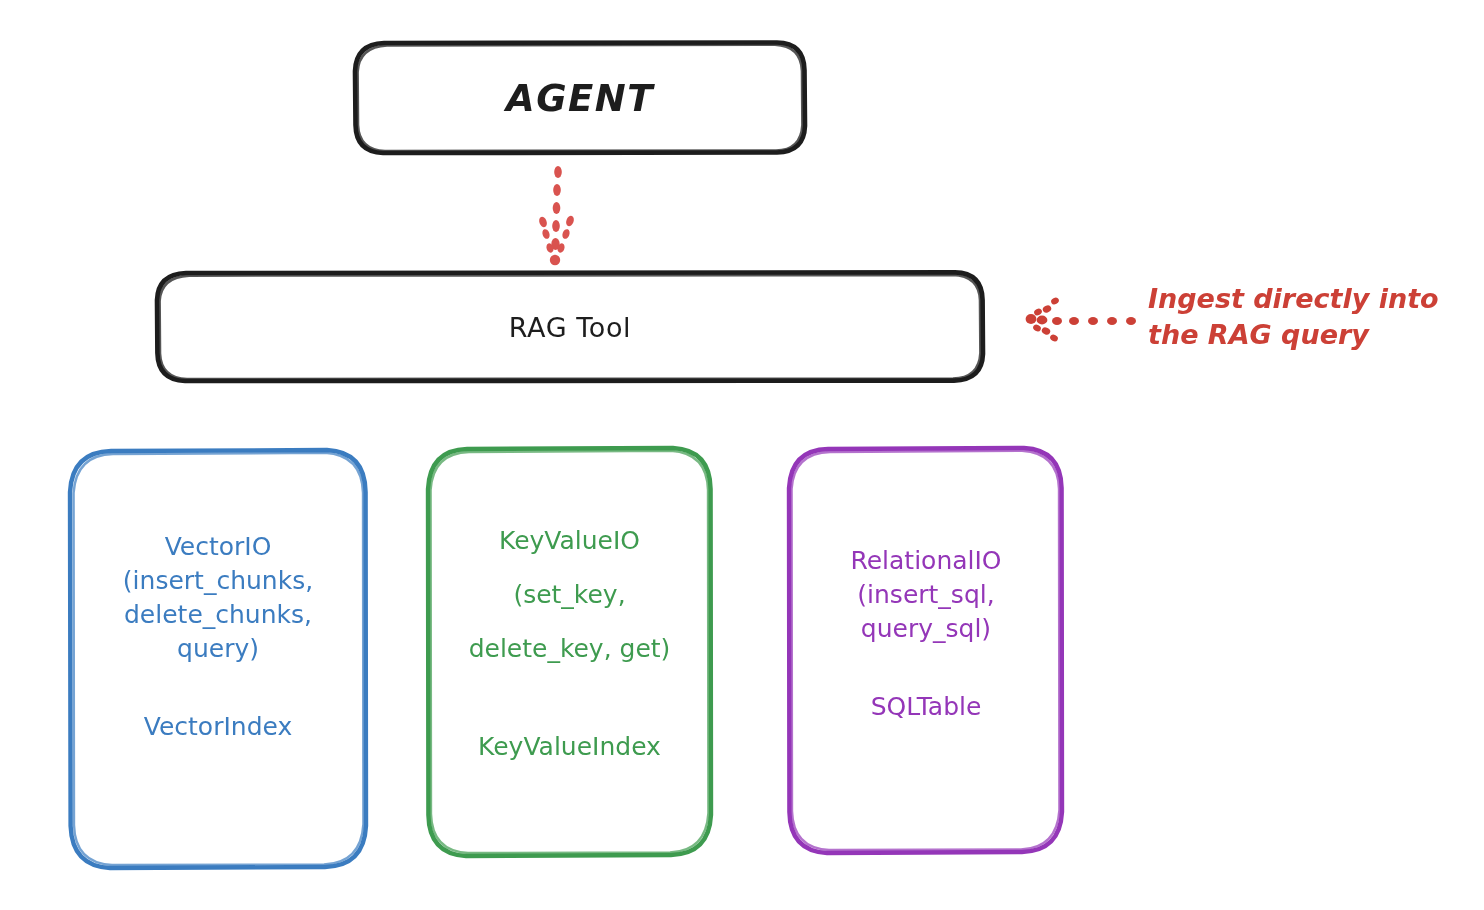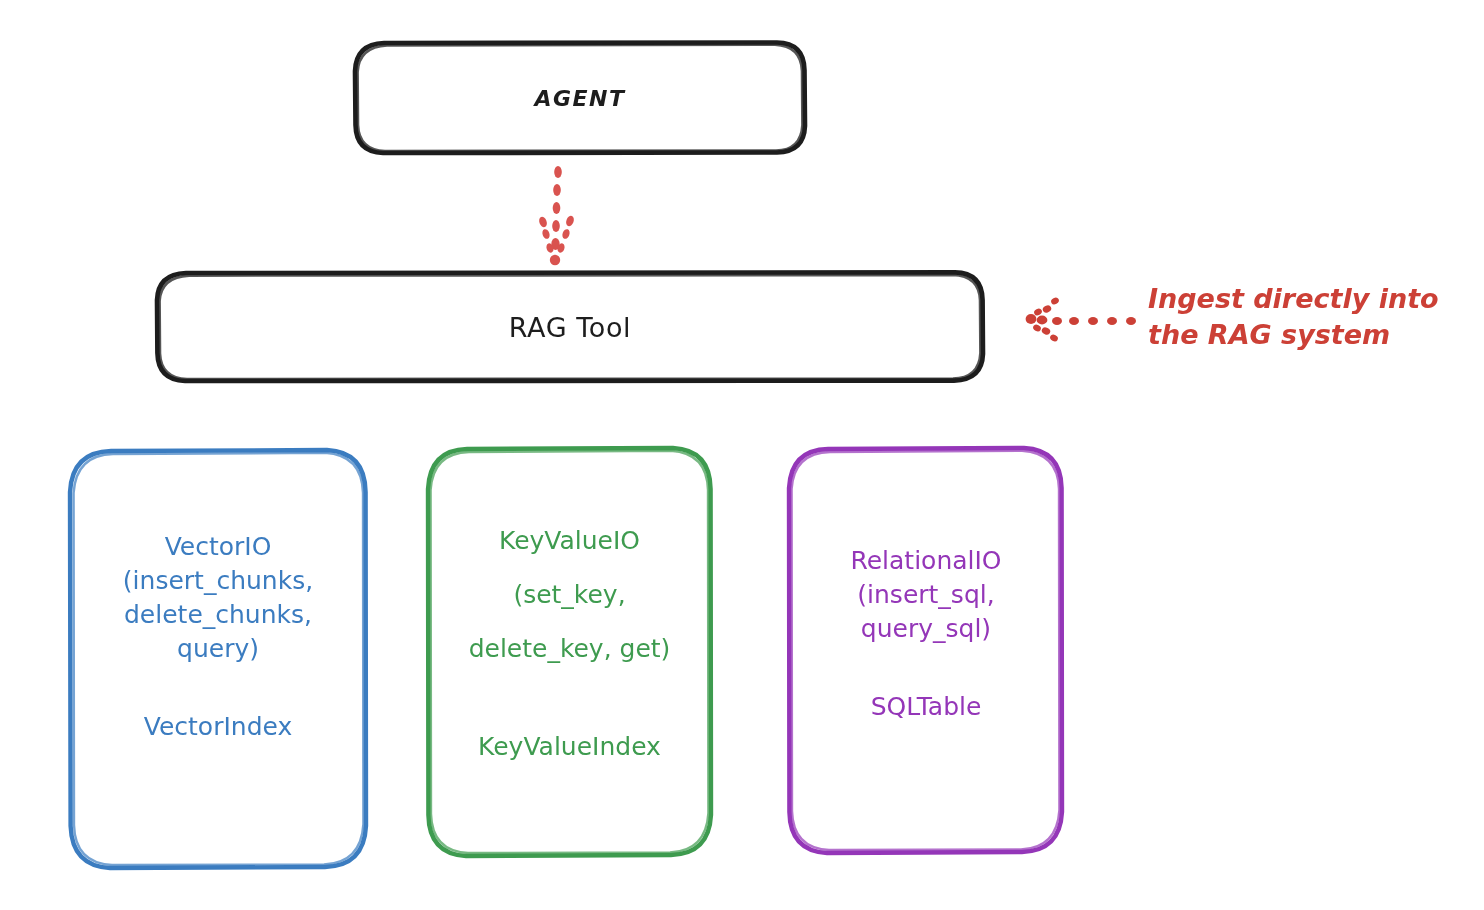--- a/index.html
+++ b/index.html
@@ -47,21 +47,21 @@
     top: 272px;
     width: 826px;
     height: 110px;
   }
 
   .node-label-dark {
     position: relative;
     z-index: 3;
     color: #1d1d1d;
     font-family: "DejaVu Sans", sans-serif;
-    font-size: 22px;
+    font-size: 37px;
     font-style: italic;
     font-weight: 600;
     letter-spacing: 1.5px;
   }
   .node-label-plain {
     position: relative;
     z-index: 3;
     color: #1d1d1d;
     font-family: "DejaVu Sans", sans-serif;
     font-size: 27px;
@@ -236,14 +236,14 @@
     <span class="line c-purple">RelationalIO</span>
     <span class="line c-purple">(insert_sql,</span>
     <span class="line c-purple">query_sql)</span>
     <span class="gap"></span>
     <span class="line c-purple">SQLTable</span>
   </div>
 </div>
 
 <div class="annotation">
   <span class="l1">Ingest directly into</span>
-  <span class="l2">the RAG system</span>
+  <span class="l2">the RAG query</span>
 </div>
 
 </body></html>

